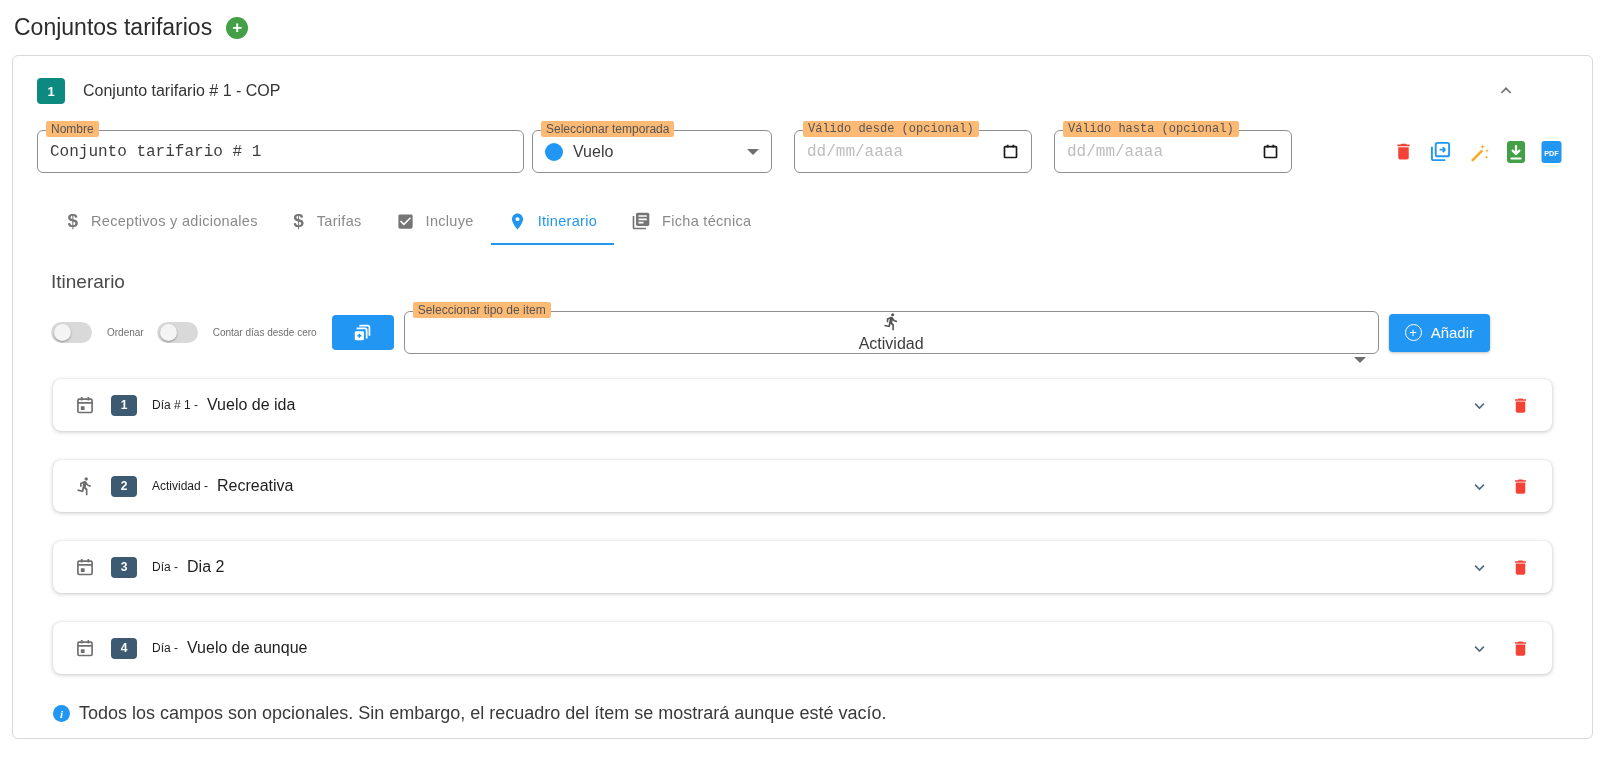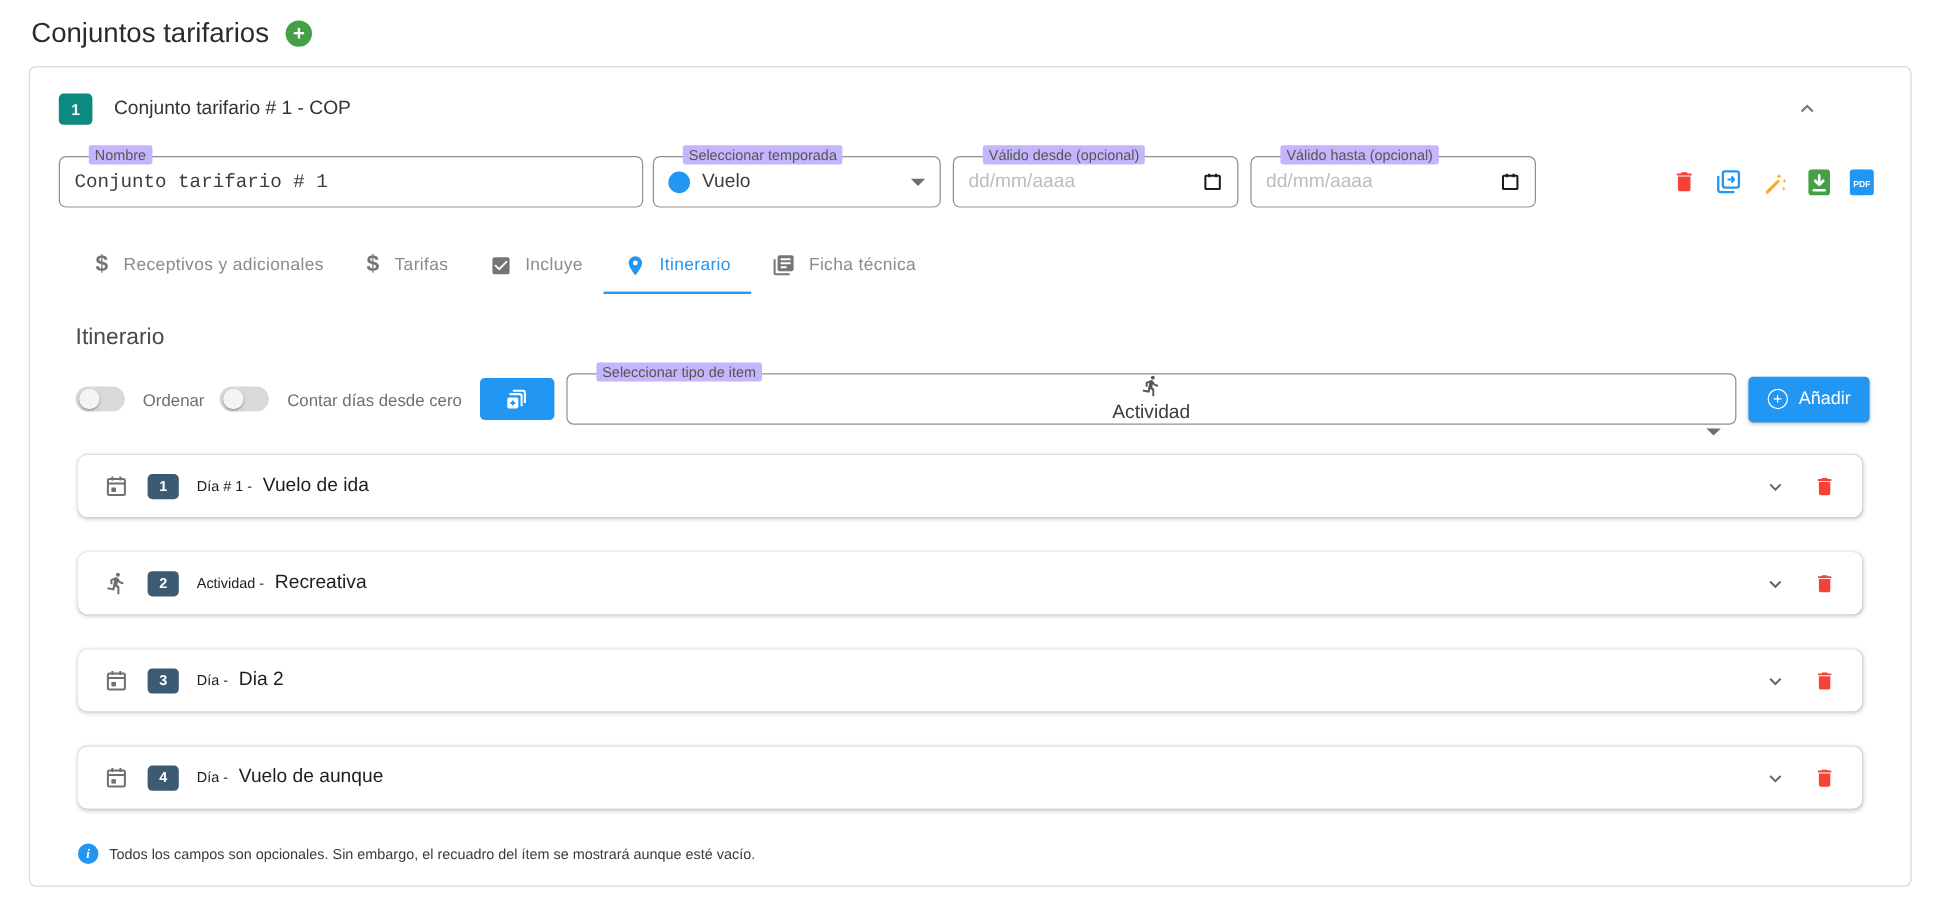--- a/index.html
+++ b/index.html
@@ -1,19 +1,19 @@
 <!DOCTYPE html>
 <html><head>
 <meta charset="utf-8">
 <style>
   * { margin:0; padding:0; box-sizing:border-box; }
   html,body { width:1617px; height:768px; background:#ffffff;
     font-family:"Liberation Sans", sans-serif; color:#212121; overflow:hidden; }
 
-  .page { padding:10px 24px 0 24px; }
+  .page { padding:10px 24px 0 12px; }
 
   
   .page-header { display:flex; align-items:center; gap:14px; margin:4px 0 14px 2px; }
   .page-title { font-size:23px; color:#2b2b2b; }
   .plus-circle { width:22px; height:22px; border-radius:50%; background:#43a047;
     color:#fff; display:flex; align-items:center; justify-content:center;
     font-size:17px; font-weight:bold; line-height:1; cursor:pointer; }
 
   
   .card { border:1px solid #d9d9d9; border-radius:6px; background:#fff;
@@ -22,31 +22,31 @@
   .badge-teal { min-width:28px; height:26px; padding:0 6px; border-radius:4px;
     background:#0d8a80; color:#fff; font-size:13px; font-weight:bold;
     display:flex; align-items:center; justify-content:center; }
   .card-title { font-size:16px; color:#333; }
   .collapse-btn { margin-left:auto; margin-right:54px; color:#757575; cursor:pointer; }
 
   
   .form-row { display:flex; align-items:center; margin-top:26px; }
   .field { position:relative; height:43px; border:1px solid #8f8f8f; border-radius:6px;
     background:#fff; display:flex; align-items:center; padding:0 12px; }
-  .field-label { position:absolute; top:-10px; left:24px; font-size:12px; color:#555;
-    background:#c4b5fd; padding:1px 5px; border-radius:2px; white-space:nowrap; }
+  .field-label { position:absolute; top:-10px; left:8px; font-size:12px; color:#555;
+    background:#fdba74; padding:1px 5px; border-radius:2px; white-space:nowrap; }
   .field-name { width:487px; }
   .field-name input { border:none; outline:none; font-size:16px; color:#3d3d3d;
     width:100%; font-family:Liberation Mono, monospace; background:transparent; }
   .field-season { width:240px; margin-left:8px; gap:10px; cursor:pointer; }
   .season-dot { width:18px; height:18px; border-radius:50%; background:#2196f3; flex:none; }
   .field-season .val { font-size:16px; color:#3d3d3d; }
   .sel-arrow { margin-left:auto; width:0; height:0; border-left:6px solid transparent;
     border-right:6px solid transparent; border-top:6px solid #6f6f6f; }
-  .field-date { width:238px; margin-left:10px; cursor:pointer; }
+  .field-date { width:238px; margin-left:22px; cursor:pointer;font-family:Liberation Mono, monospace; }
   .field-date .ph { font-size:16px; color:#bdbdbd; }
   .cal-native { margin-left:auto; }
 
   .action-icons { margin-left:auto; display:flex; align-items:center; gap:15px; margin-right:6px; }
   .action-icons .ai { cursor:pointer; display:flex; }
 
   
   .tabs { display:flex; align-items:stretch; margin-top:26px; margin-left:12px; }
   .tab { display:flex; align-items:center; gap:11px; padding:0 17px; height:46px;
     font-size:14.5px; letter-spacing:.3px; color:#8a8a8a; cursor:pointer;
@@ -57,21 +57,21 @@
   .tab.active .ticon { color:#2196f3; }
 
   
   .section-heading { margin:26px 0 0 14px; font-size:19px; color:#4a4a4a; }
 
   .controls-row { display:flex; align-items:center; margin:18px 0 0 14px; }
   .toggle { width:41px; height:21px; border-radius:12px; background:#d9d9d9;
     position:relative; cursor:pointer; flex:none; }
   .toggle .knob { position:absolute; top:2px; left:3px; width:17px; height:17px;
     border-radius:50%; background:#f4f4f4; box-shadow:0 1px 2px rgba(0,0,0,.35); }
-  .toggle-label { font-size:14px; color:#6f6f6f; margin:0 13px 0 15px; }
+  .toggle-label { font-size:10px; color:#6f6f6f; margin:0 13px 0 15px; }
   .copy-all-btn { width:62px; height:35px; border-radius:4px; background:#2196f3;
     border:none; display:flex; align-items:center; justify-content:center;
     cursor:pointer; margin-left:2px; }
   .field-itemtype { width:975px; margin-left:10px; gap:4px; cursor:pointer;flex-direction:column; }
   .field-itemtype .val { font-size:16px; color:#3d3d3d; }
   .add-btn { margin-left:10px; height:38px; padding:0 16px; border:none; border-radius:4px;
     background:#2196f3; color:#fff; font-size:15px; font-weight:500;
     display:flex; align-items:center; gap:9px; cursor:pointer;
     font-family:"Liberation Sans", sans-serif; box-shadow:0 1px 3px rgba(0,0,0,.25); }
   .add-plus { width:17px; height:17px; border:1.6px solid #fff; border-radius:50%;
@@ -90,21 +90,21 @@
   .item-sub { font-size:16px; color:#1e1e1e; margin-left:9px; }
   .row-actions { margin-left:auto; display:flex; align-items:center; gap:24px; }
   .row-chevron { color:#4e6a80; cursor:pointer; display:flex; }
   .row-trash { color:#f44336; cursor:pointer; display:flex; }
 
   
   .note { display:flex; align-items:center; gap:9px; margin:1px 0 0 16px; }
   .info-icon { width:17px; height:17px; border-radius:50%; background:#2196f3; color:#fff;
     font-size:11px; font-style:italic; font-weight:bold; font-family:"Liberation Serif", serif;
     display:flex; align-items:center; justify-content:center; flex:none; }
-  .note-text { font-size:12px; color:#3a3a3a; }
+  .note-text { font-size:18px; color:#3a3a3a; }
 
   svg { display:block; }
 </style>
 </head>
 <body>
 
 <div class="page">
 
   <div class="page-header">
     <span class="page-title">Conjuntos tarifarios</span>

